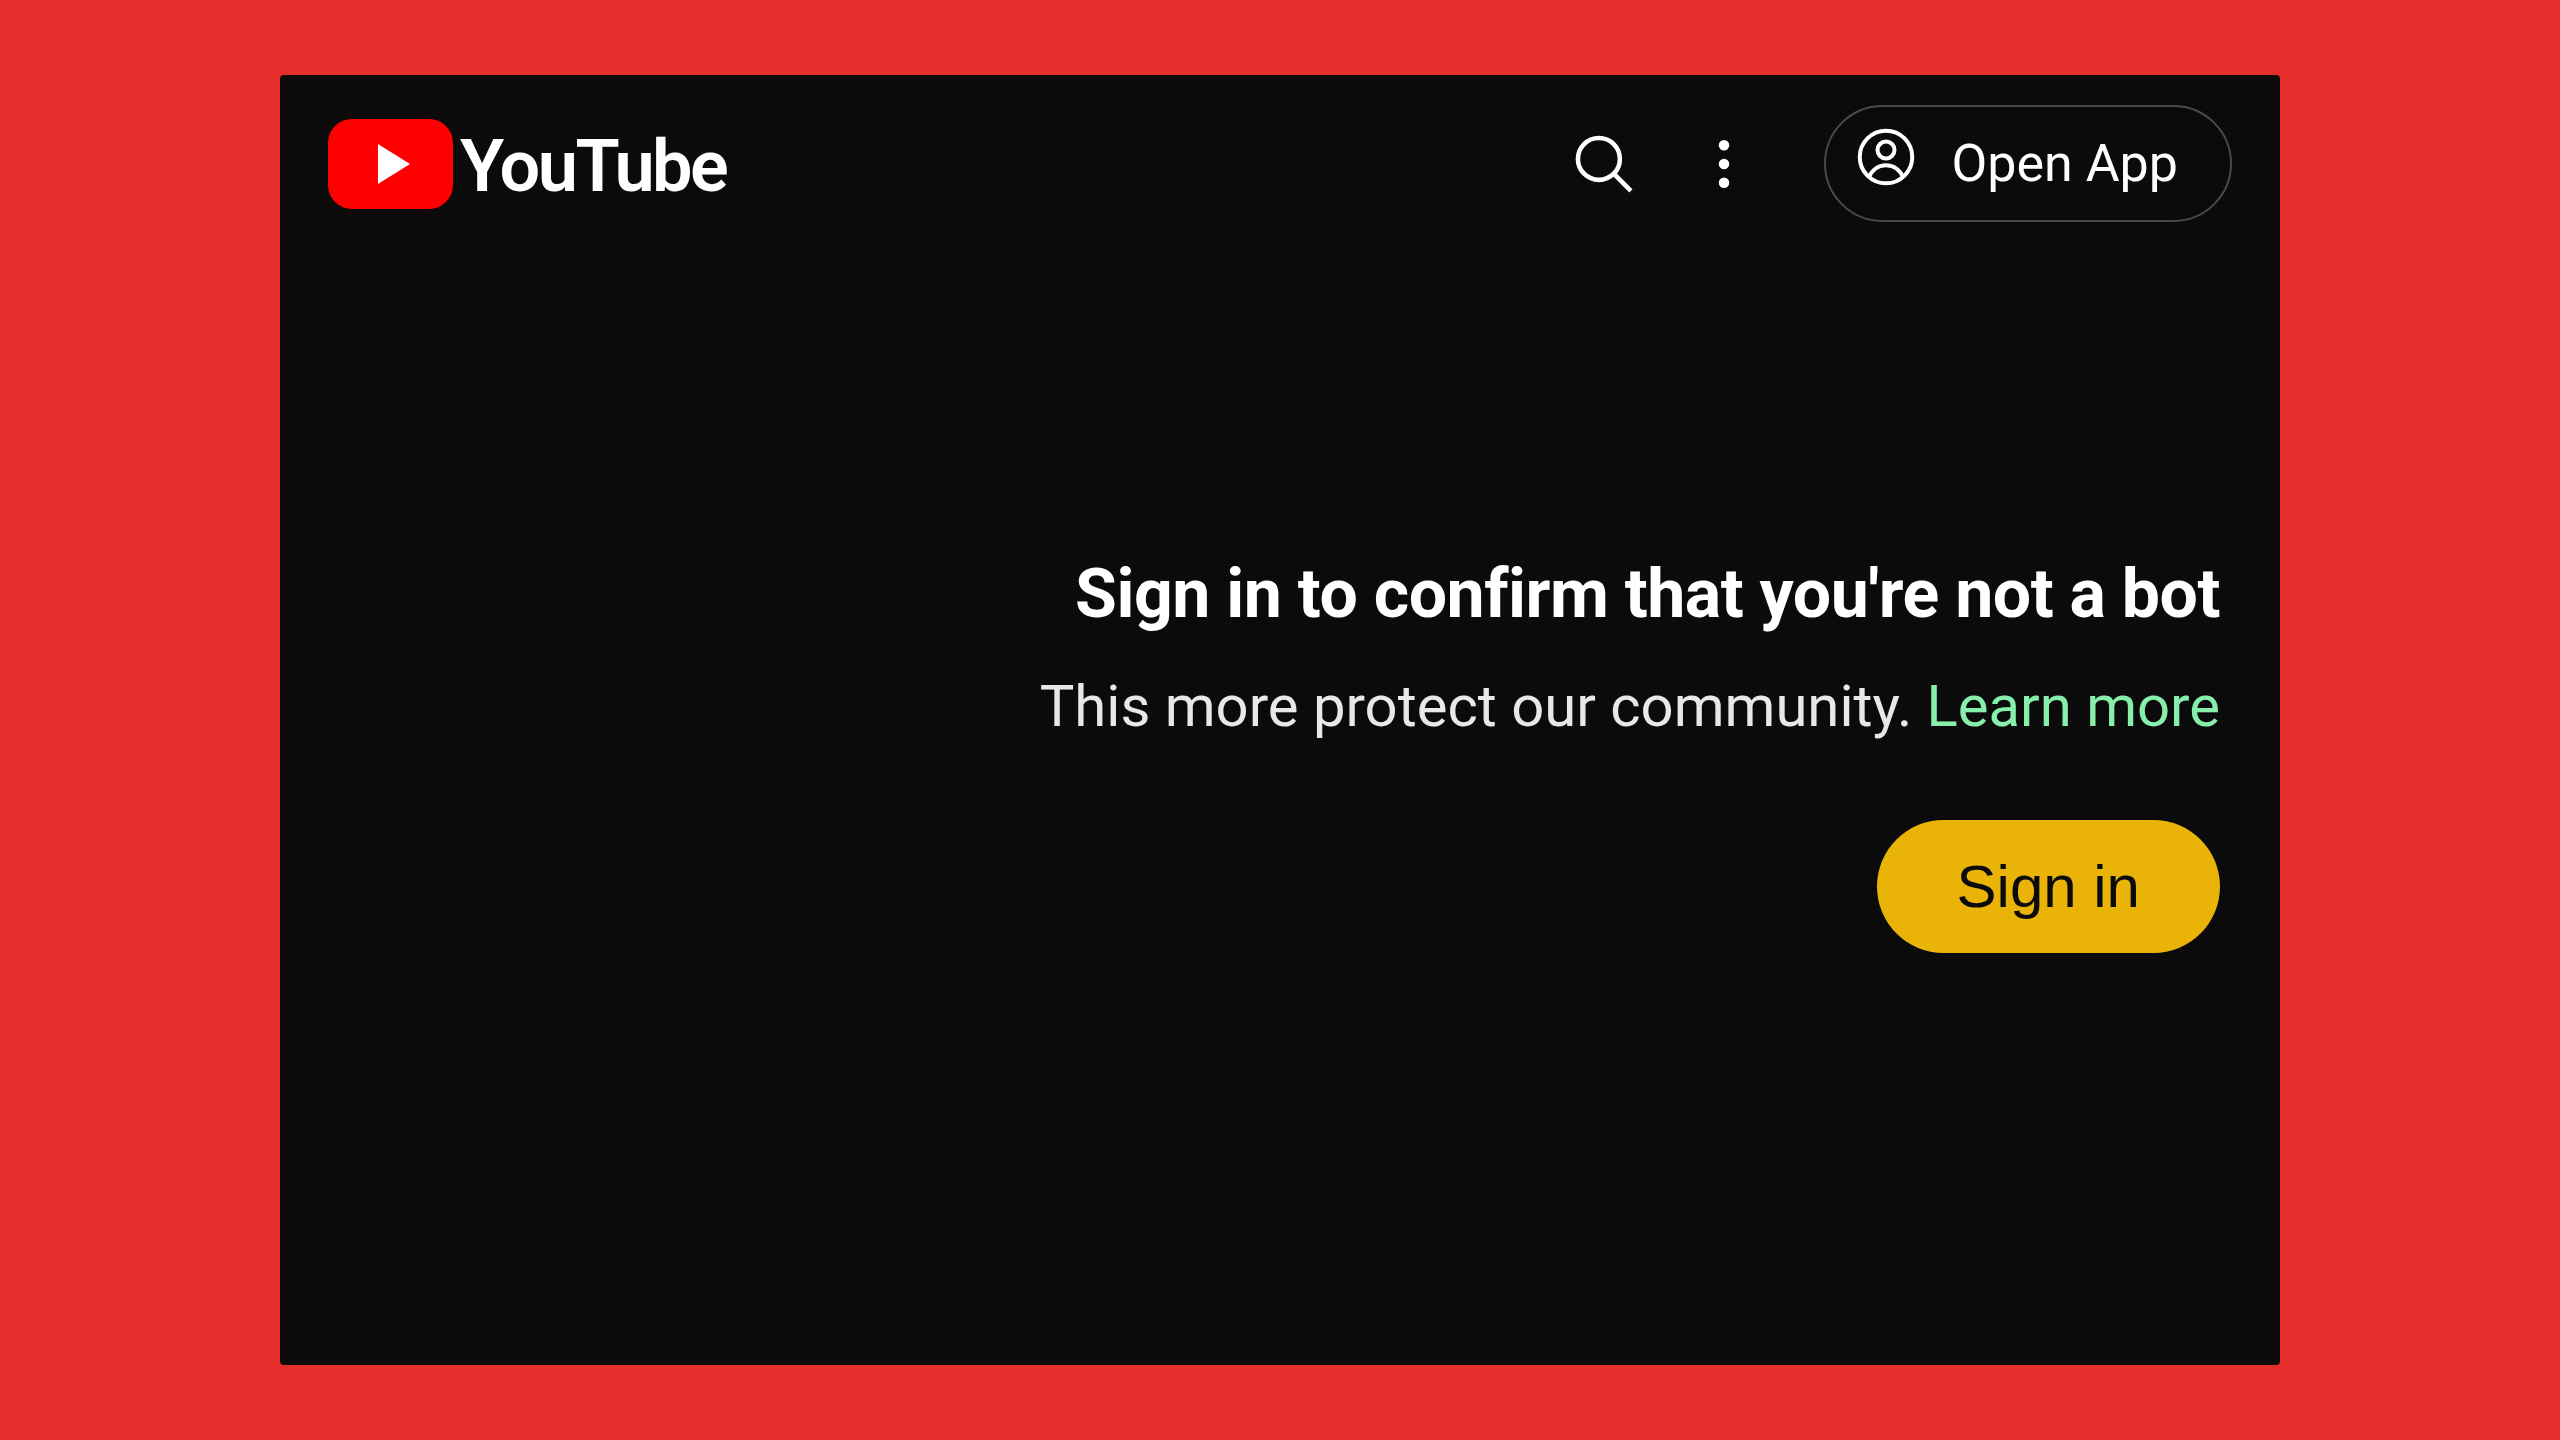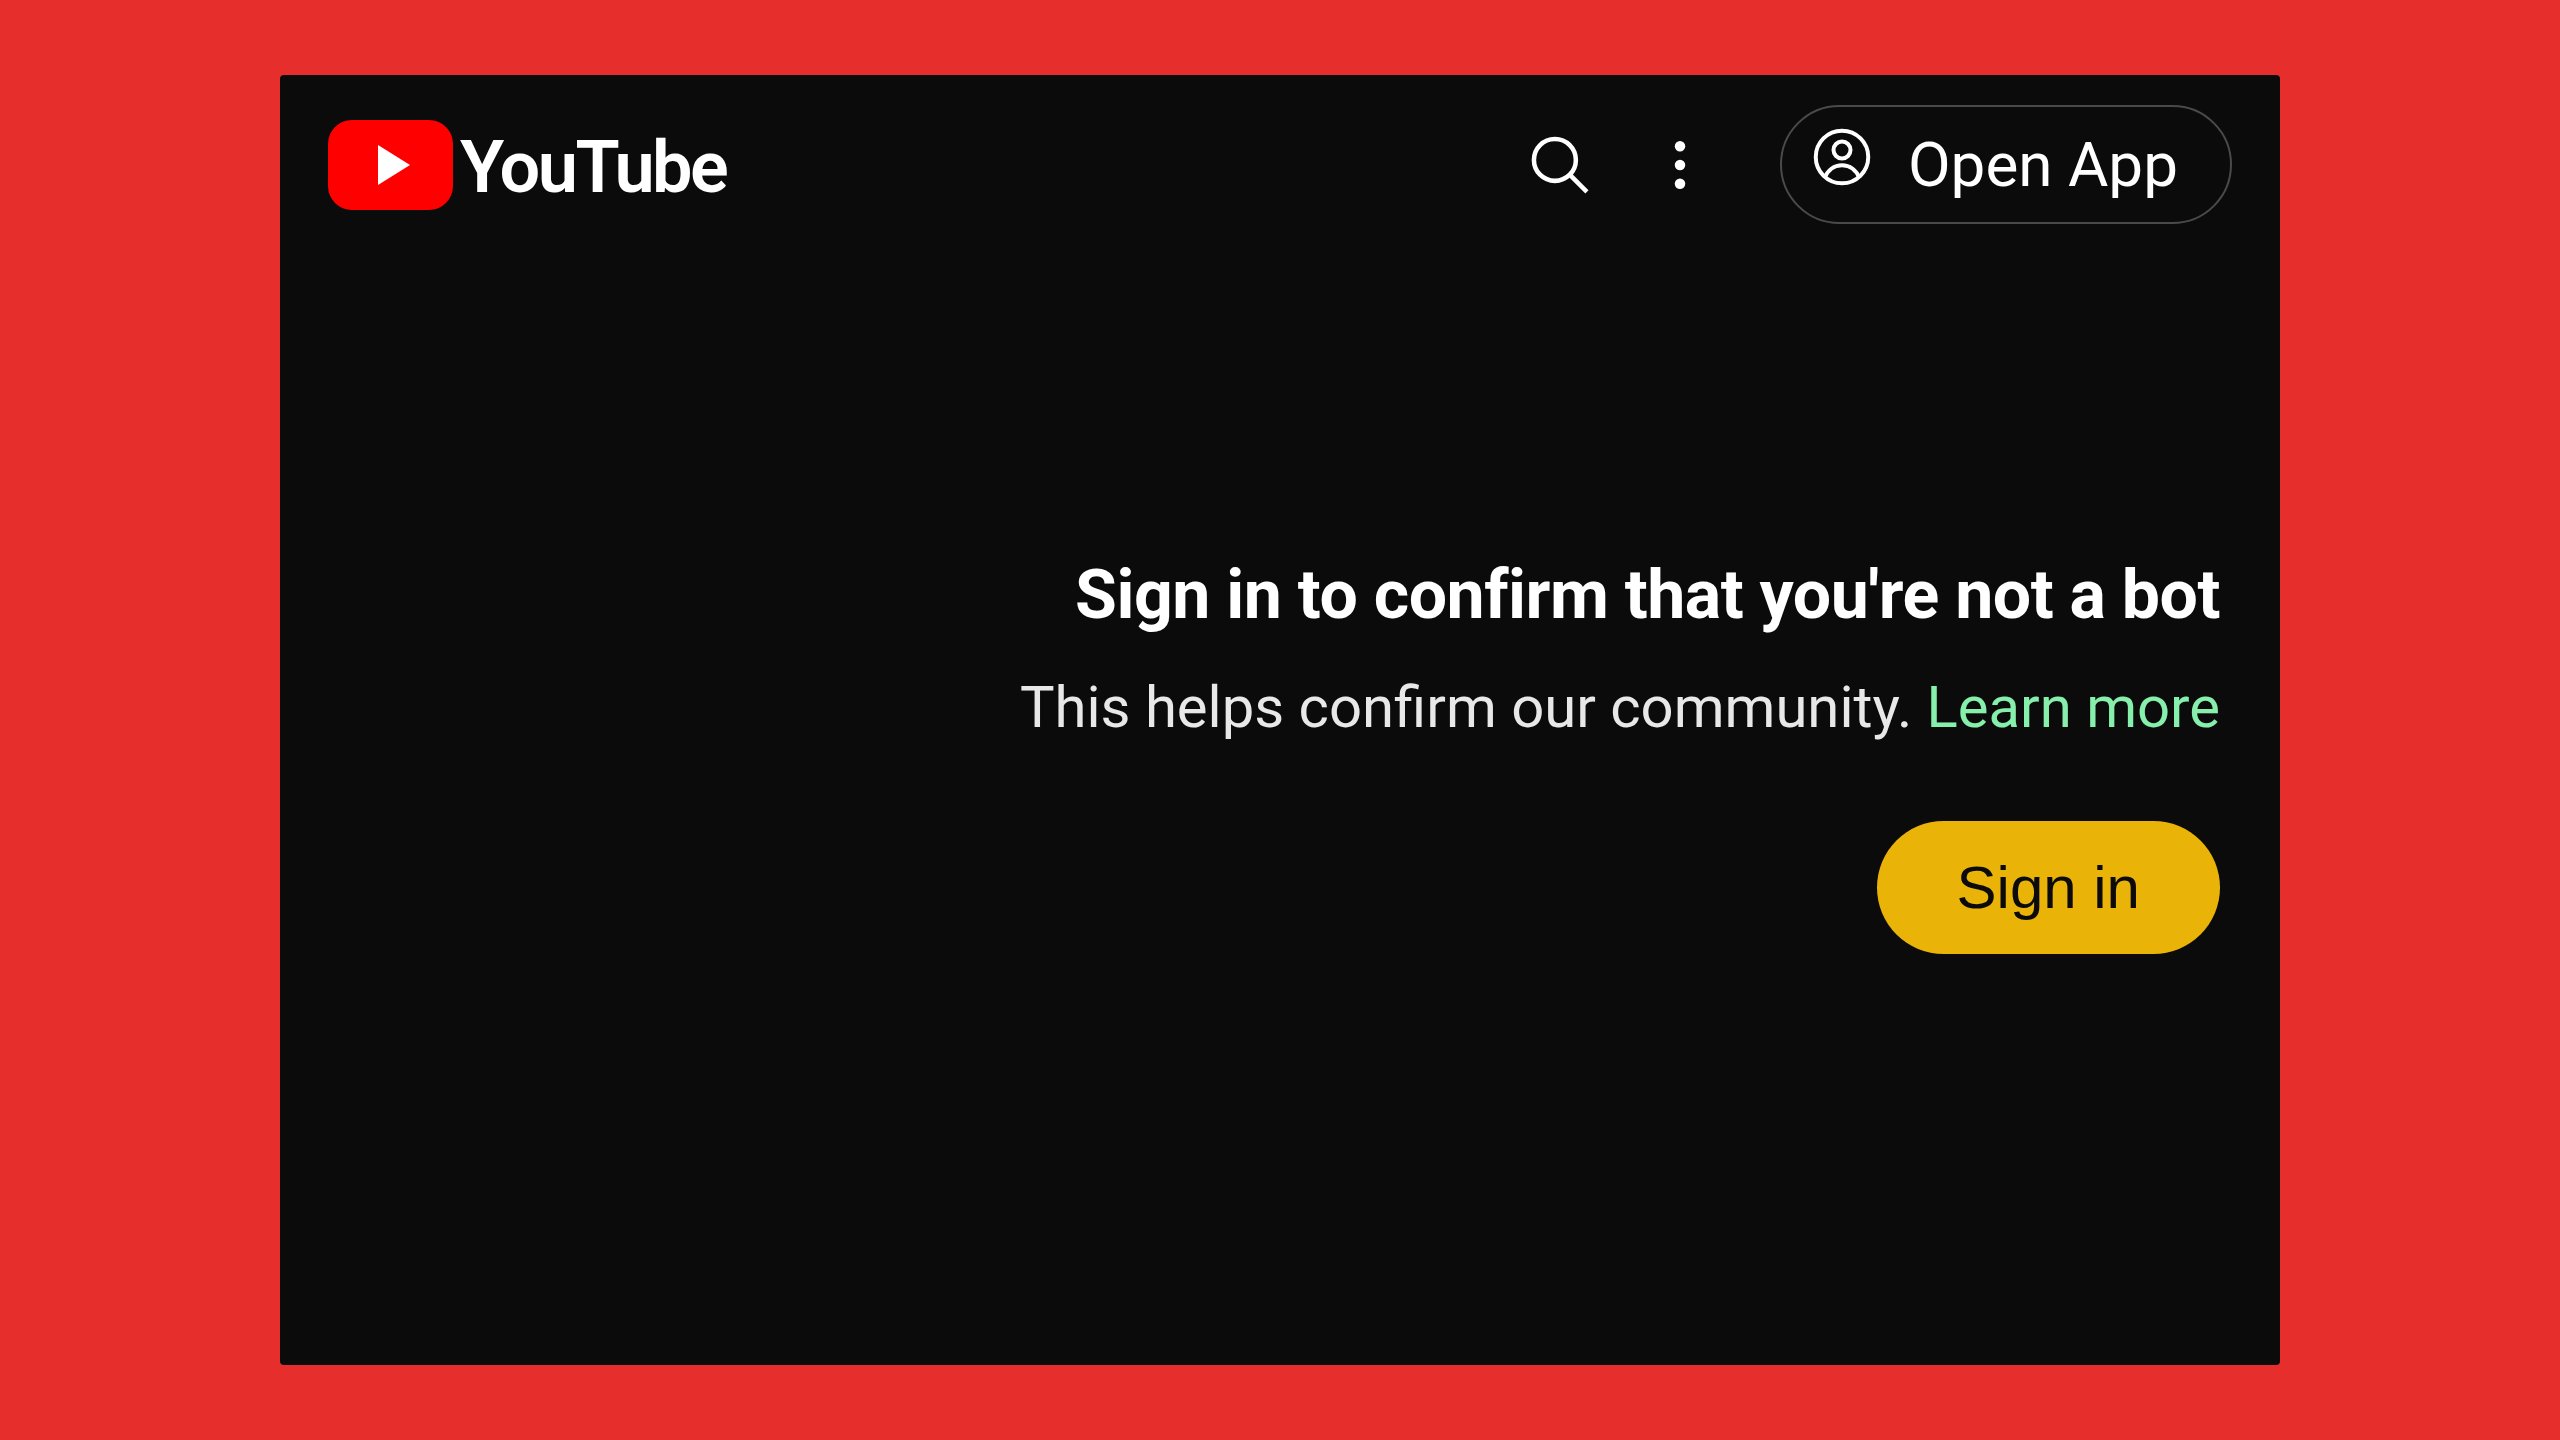--- a/index.html
+++ b/index.html
@@ -70,21 +70,21 @@
       cursor: pointer;
     }
     .open-app-btn {
       display: flex;
       align-items: center;
       gap: 36px;
       border: 2px solid #4a4a4a;
       border-radius: 999px;
       padding: 20px 52px 20px 30px;
       color: #ffffff;
-      font-size: 62px;
+      font-size: 52px;
       font-weight: 400;
       cursor: pointer;
       margin-left: 30px;
     }
     .person-icon svg {
       width: 60px;
       height: 60px;
     }
     .content {
       flex: 1;
@@ -158,17 +158,17 @@
           <path d="M5 20.5c1.3-3.4 4-5.2 7-5.2s5.7 1.8 7 5.2"></path>
         </svg>
       </span>
       <span>Open App</span>
     </div>
   </div>
 
   <div class="content">
     <div class="heading">Sign in to confirm that you're not a bot</div>
     <div class="subtext-row">
-      <span>This helps confirm our community. </span><span class="learn-link">Learn more</span>
+      <span>This more protect our community. </span><span class="learn-link">Learn more</span>
     </div>
     <button class="signin-btn">Sign in</button>
   </div>
 </div>
 
 </body></html>

